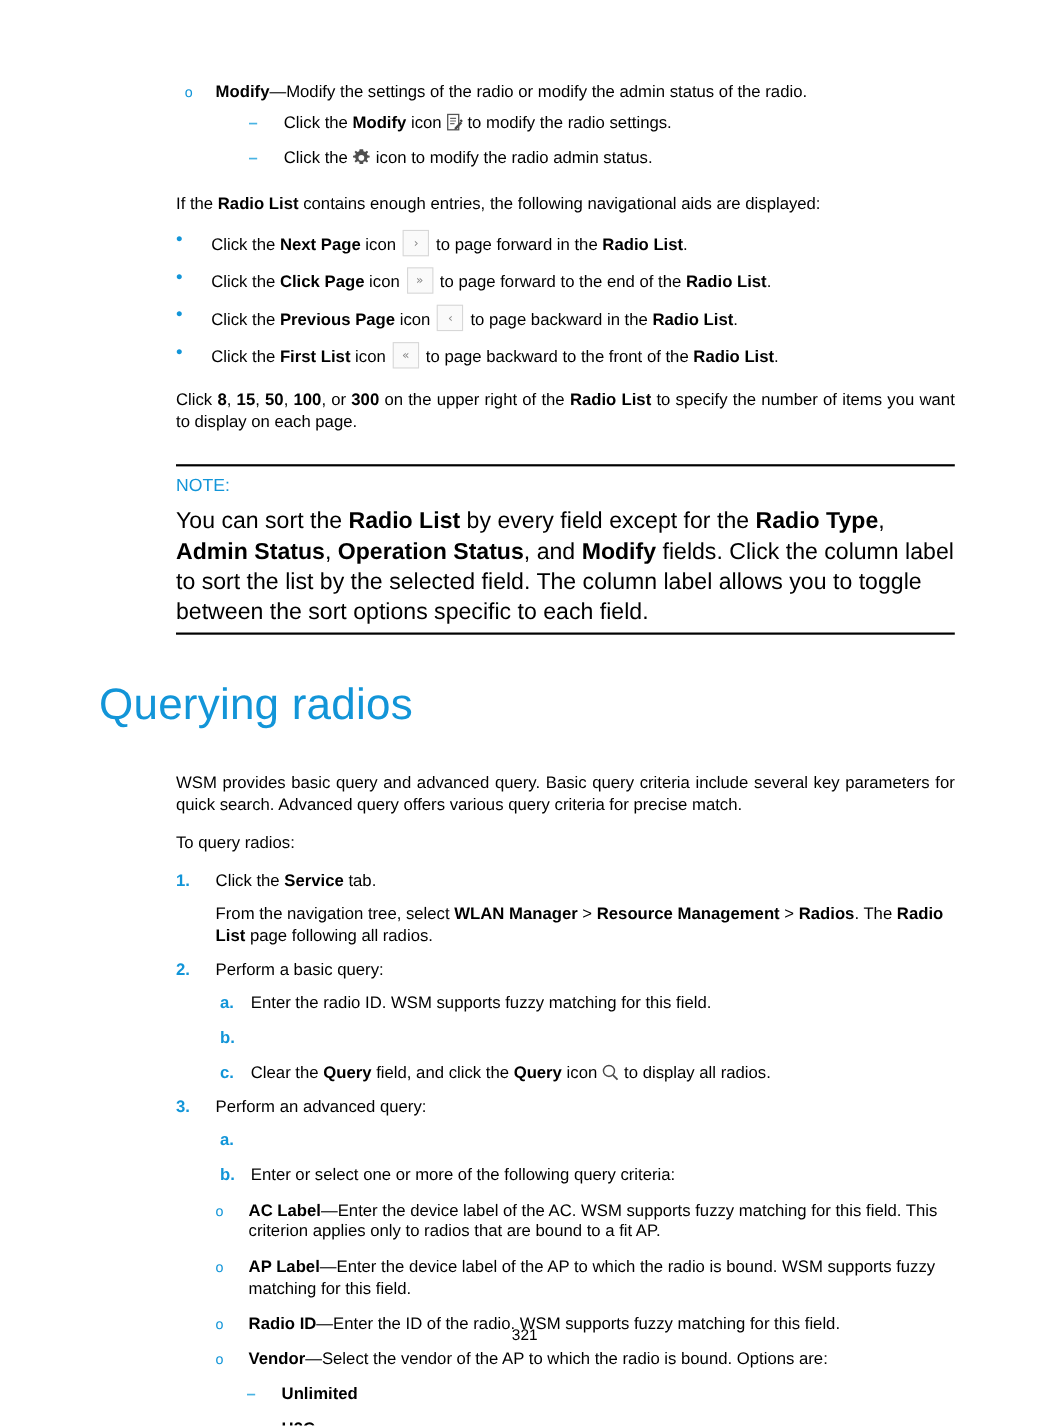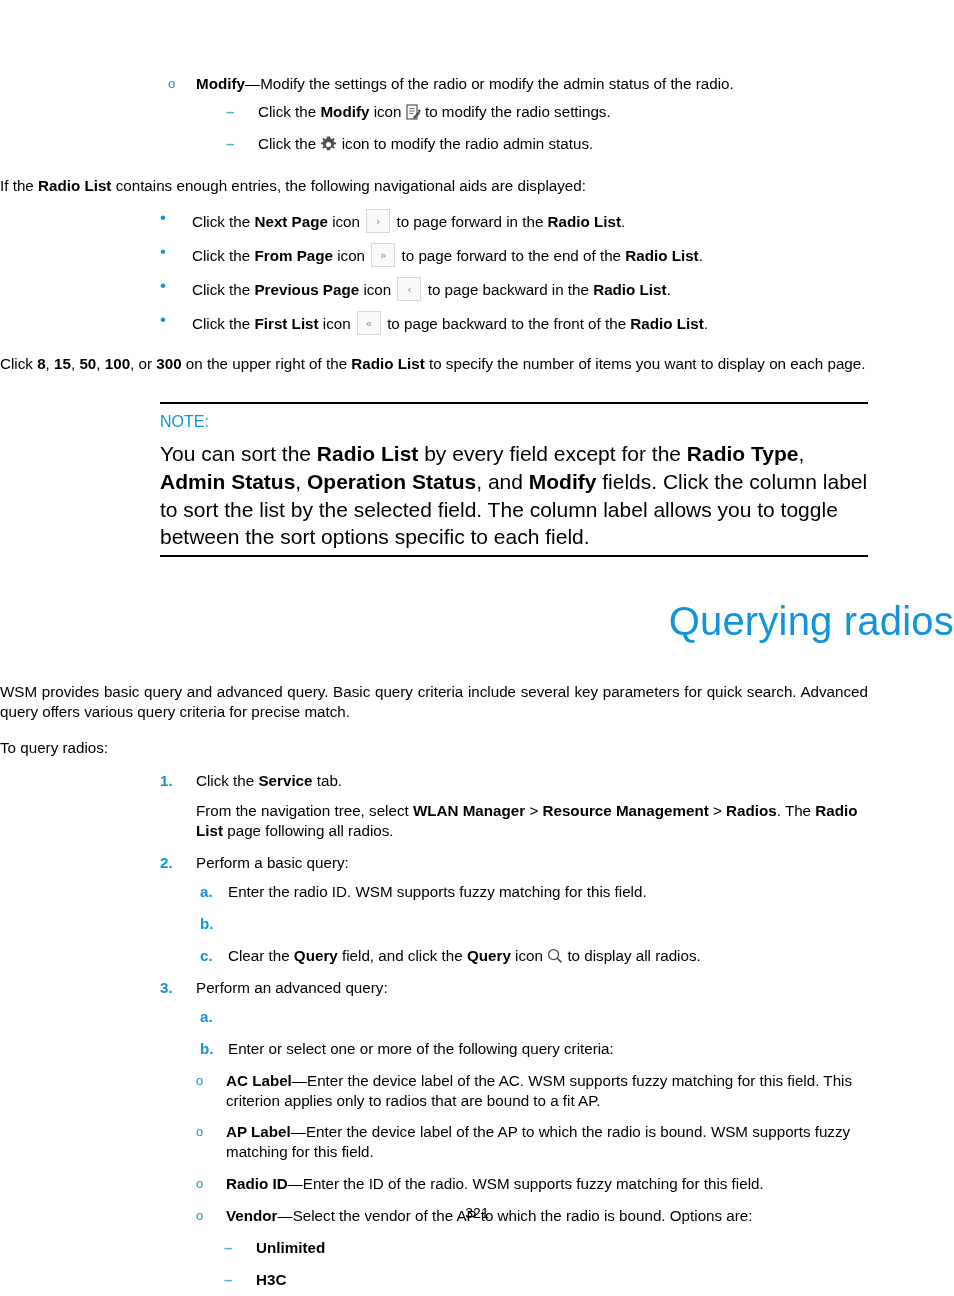--- a/index.html
+++ b/index.html
@@ -62,21 +62,21 @@
     line-height: 1.30;
   }
   .dot-marker {
     color: #1295d8;
     font-size: 17px;
     line-height: 1.05;
   }
 
   
   .ind-o   { padding-left: 196px; }
-  .ind-p   { }
+  .ind-p   { padding-left: 160px; }
   .ind-dot { padding-left: 160px; }
 
   .w-right { padding-right: 86px; }
 
   
   .icon {
     display: inline-block;
     vertical-align: -3px;
     position: relative;
   }
@@ -215,21 +215,21 @@
     <div class="body-cell">
       <span>Click the </span><b>Next Page</b><span> icon </span><span class="pgbtn"><span>›</span></span><span> to page forward in the </span><b>Radio List</b><span>.</span>
     </div>
   </div>
 
   <div class="gap-10"></div>
 
   <div class="row ind-dot w-right" style="padding-left:192px;">
     <div class="marker dot-marker" style="width:32px;margin-left:-32px;">•</div>
     <div class="body-cell">
-      <span>Click the </span><b>From Page</b><span> icon </span><span class="pgbtn"><span>»</span></span><span> to page forward to the end of the </span><b>Radio List</b><span>.</span>
+      <span>Click the </span><b>Click Page</b><span> icon </span><span class="pgbtn"><span>»</span></span><span> to page forward to the end of the </span><b>Radio List</b><span>.</span>
     </div>
   </div>
 
   <div class="gap-10"></div>
 
   <div class="row ind-dot w-right" style="padding-left:192px;">
     <div class="marker dot-marker" style="width:32px;margin-left:-32px;">•</div>
     <div class="body-cell">
       <span>Click the </span><b>Previous Page</b><span> icon </span><span class="pgbtn"><span>‹</span></span><span> to page backward in the </span><b>Radio List</b><span>.</span>
     </div>
@@ -257,21 +257,21 @@
   <div class="note-wrap">
     <div class="note-label">NOTE:</div>
     <div class="note-body">
       <span>You can sort the </span><b>Radio List</b><span> by every field except for the </span><b>Radio Type</b><span>, </span><b>Admin Status</b><span>, </span><b>Operation Status</b><span>, and </span><b>Modify</b><span> fields. Click the column label to sort the list by the selected field. The column label allows you to toggle between the sort options specific to each field.</span>
     </div>
   </div>
 
   <div class="gap-30"></div>
   <div class="gap-12"></div>
 
-  <h1 class="heading" style="margin-left:90px;text-align:right;">Querying radios</h1>
+  <h1 class="heading" style="margin-left:90px;">Querying radios</h1>
 
   <div class="gap-30"></div>
   <div class="gap-8"></div>
 
   <div class="txt ind-p w-right" style="text-align:justify;">WSM provides basic query and advanced query. Basic query criteria include several key parameters for quick search. Advanced query offers various query criteria for precise match.</div>
 
   <div class="gap-16"></div>
 
   <div class="txt ind-p">To query radios:</div>
 

